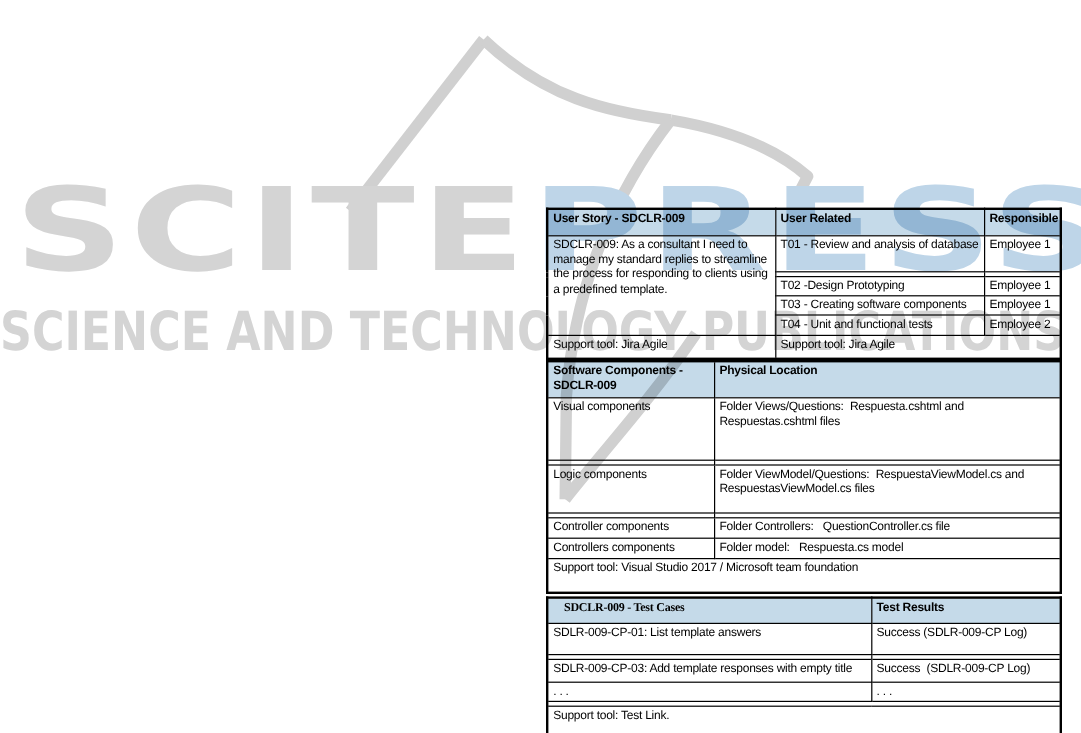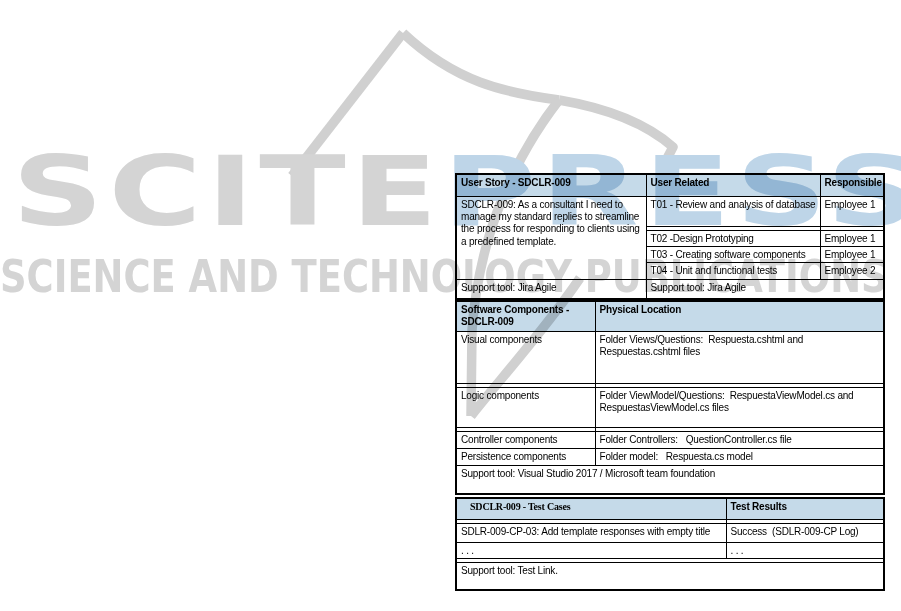--- a/index.html
+++ b/index.html
@@ -121,40 +121,44 @@
       </tr>
       <tr class="gap">
             <td></td>
             <td></td>
           </tr>
       <tr>
         <td style="height:13px">Controller components</td>
         <td>Folder Controllers:   QuestionController.cs file</td>
       </tr>
       <tr>
-        <td style="height:13px">Persistence components</td>
+        <td style="height:13px">Controllers components</td>
         <td>Folder model:   Respuesta.cs model</td>
       </tr>
       <tr>
         <td colspan="2" style="height:24px">Support tool: Visual Studio 2017 / Microsoft team foundation</td>
       </tr>
     </tbody>
       </table>
   </div>
 
   <div class="tbl-wrap" style="top:497px;">
     <table>
       <colgroup>
           <col style="width:270px">
           <col style="width:158px">
         </colgroup>
       <tbody>
           <tr>
         <td class="hdr indent" style="height:17px">SDCLR-009 - Test Cases</td>
         <td class="hdr">Test Results</td>
+      </tr>
+      <tr>
+        <td style="height:22px">SDLR-009-CP-01: List template answers</td>
+        <td>Success (SDLR-009-CP Log)</td>
       </tr>
       <tr class="gap">
             <td></td>
             <td></td>
           </tr>
       <tr>
         <td style="height:15px">SDLR-009-CP-03: Add template responses with empty title</td>
         <td>Success  (SDLR-009-CP Log)</td>
       </tr>
       <tr>

